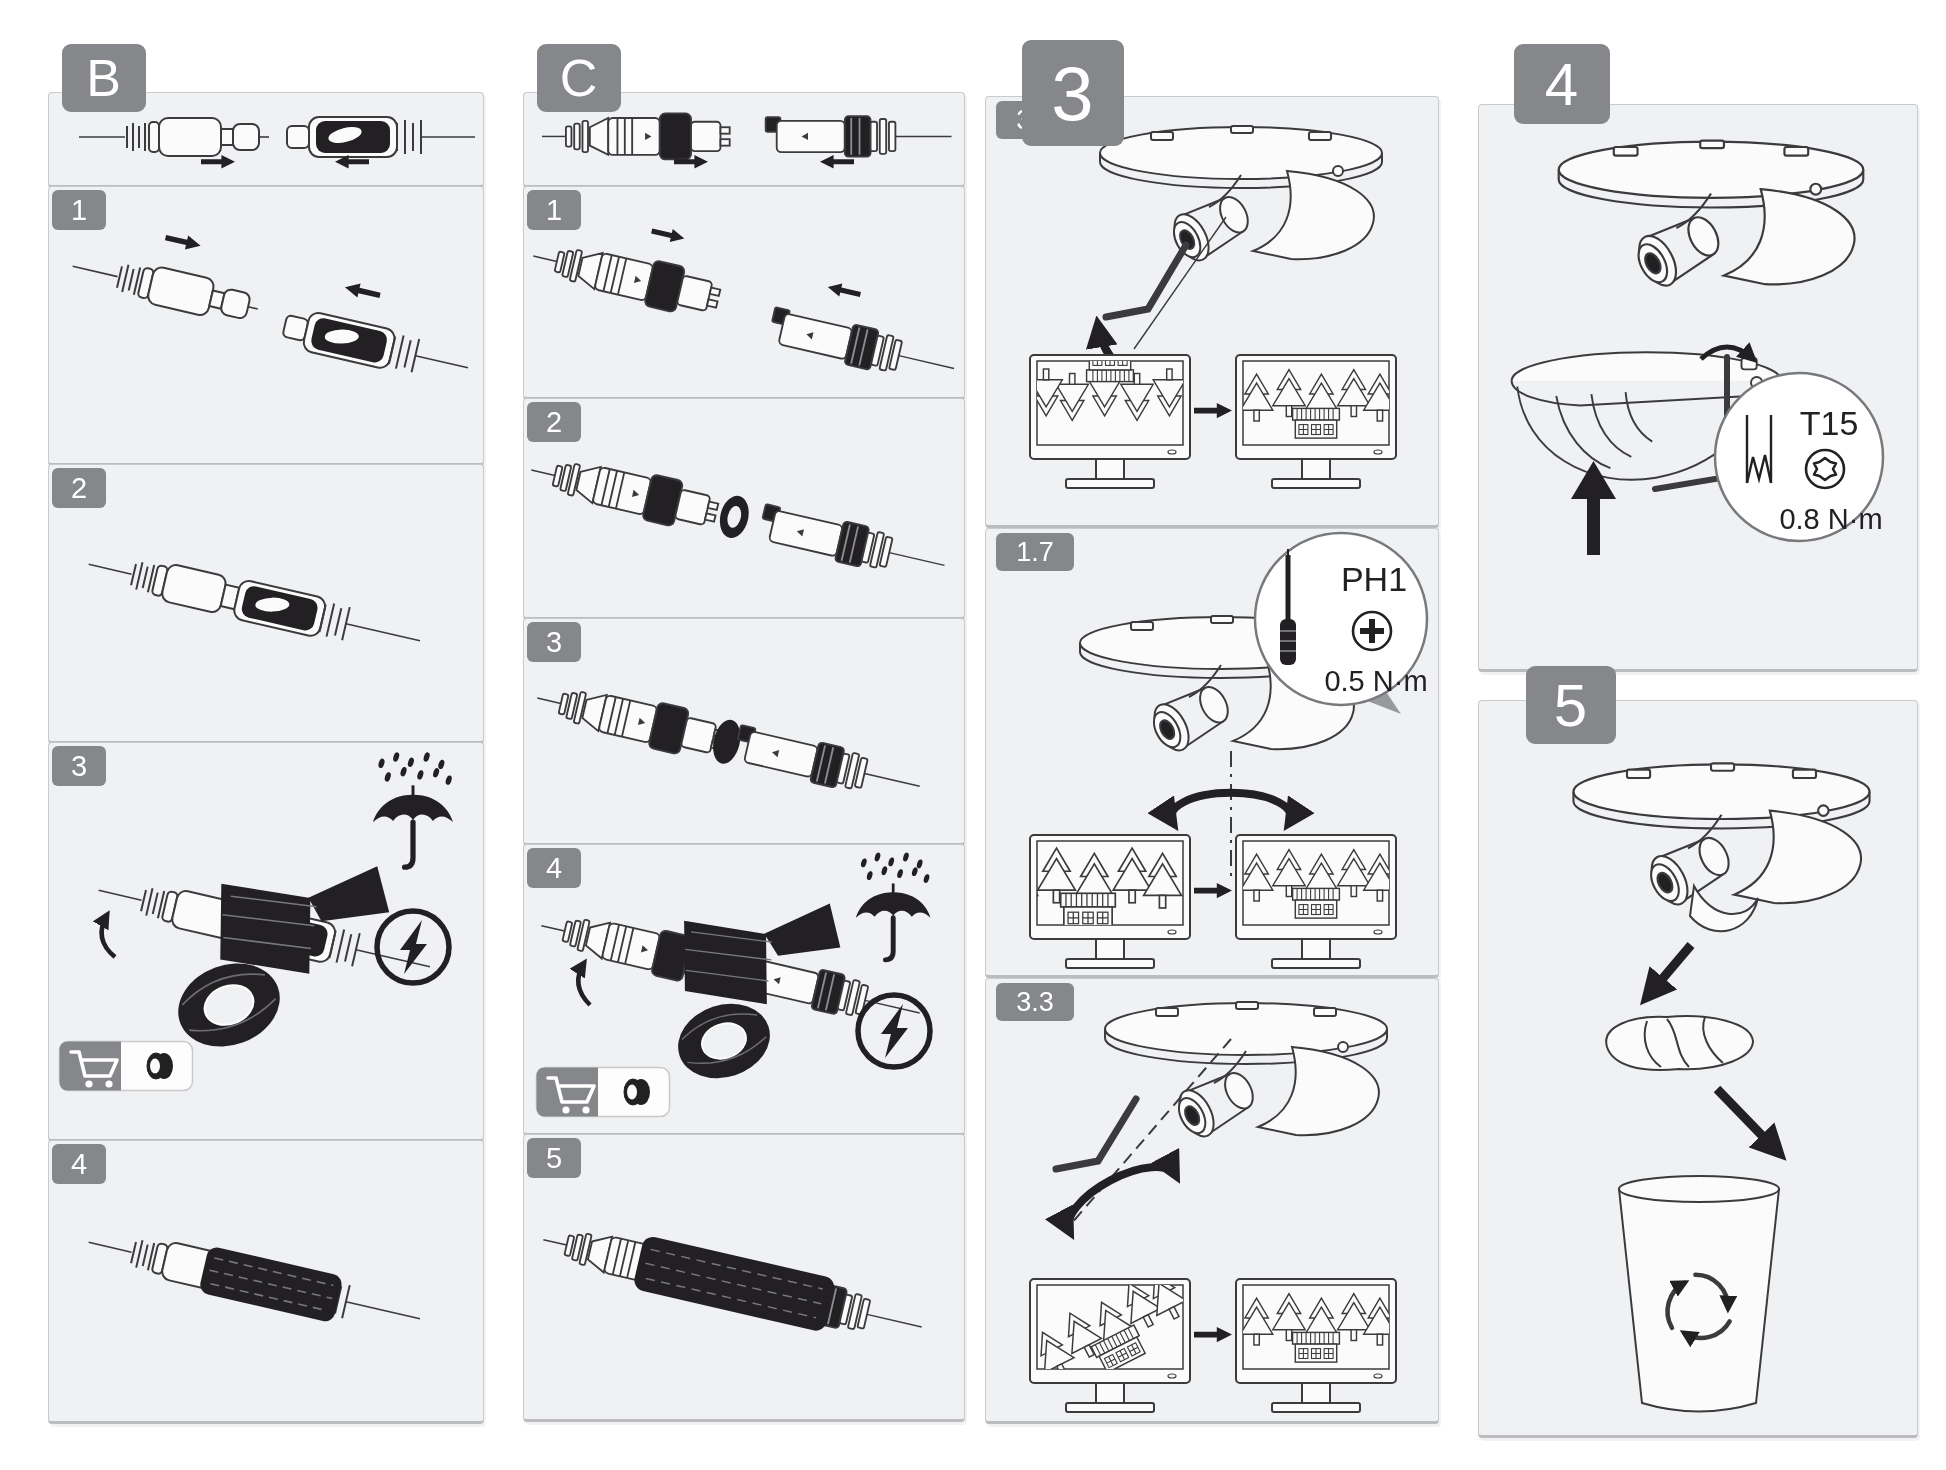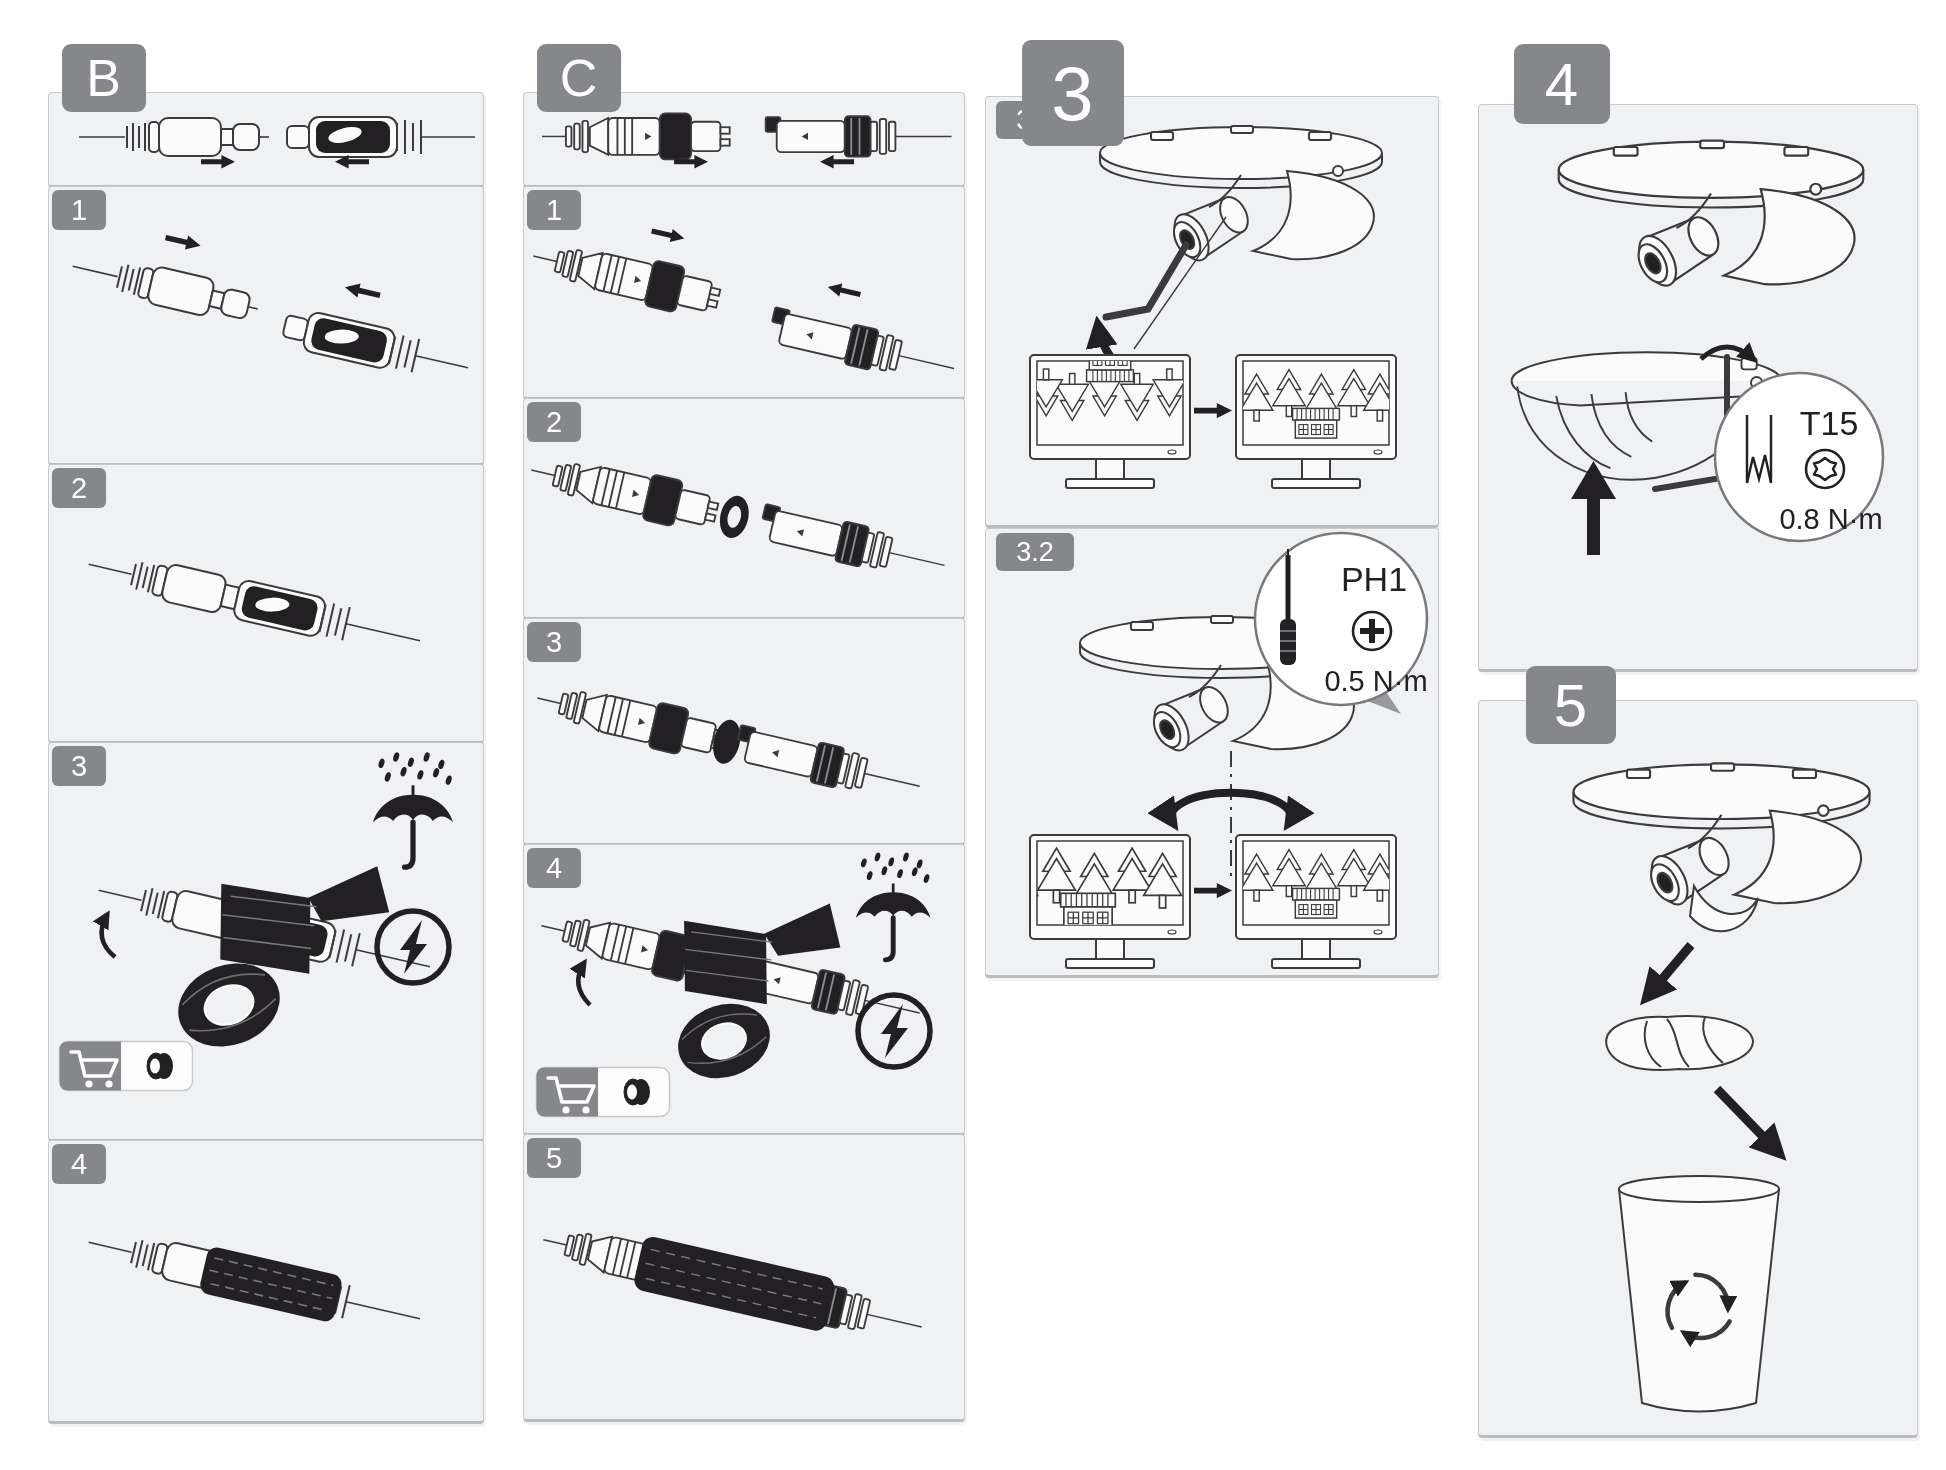--- a/index.html
+++ b/index.html
@@ -443,21 +443,21 @@
       <use href="#monitor"></use>
       <g clip-path="url(#scr)">
             <use href="#scene" transform="translate(8,12) scale(0.9)"></use>
           </g>
     </g>
   </svg>
 </div>
 
 <div class="panel" style="left:985px;top:528px;width:452px;height:446px">
   <div class="substepbadge">
-        <span>3.2</span>
+        <span>1.7</span>
       </div>
   <svg class="ill" width="452" height="446">
     <polygon points="268,128 305,22 415,185" fill="#97999c"></polygon>
     <use href="#sym-cam" transform="translate(85,80)"></use>
     <g>
       <circle cx="355" cy="90" r="86" fill="#ffffff" stroke="#77797c" stroke-width="2.5"></circle>
       <g transform="translate(302,82)">
         <line x1="0" y1="-62" x2="0" y2="-56" stroke="#232023" stroke-width="2"></line>
         <line x1="0" y1="-56" x2="0" y2="8" stroke="#232023" stroke-width="5"></line>
         <rect x="-8" y="8" width="16" height="46" rx="6" fill="#232023"></rect>
@@ -483,20 +483,46 @@
     <use href="#arr-r" transform="translate(208,354) scale(0.95)"></use>
     <g transform="translate(250,306)">
       <use href="#monitor"></use>
       <g clip-path="url(#scr)">
             <use href="#scene" transform="translate(8,12) scale(0.9)"></use>
           </g>
     </g>
   </svg>
 </div>
 
+<div class="panel" style="left:985px;top:978px;width:452px;height:442px">
+  <div class="substepbadge">
+        <span>3.3</span>
+      </div>
+  <svg class="ill" width="452" height="442">
+    <use href="#sym-cam" transform="translate(110,16)"></use>
+    <line x1="245" y1="60" x2="85" y2="245" stroke="#3b3b3e" stroke-width="2" stroke-dasharray="12 7"></line>
+    <path d="M150 120 L112 182 L70 190" stroke="#3b3b3e" stroke-width="7" fill="none" stroke-linecap="round"></path>
+    <g transform="translate(130,212) rotate(-28)">
+      <path d="M-60 14 A 60 26 0 1 1 60 14" stroke="#232023" stroke-width="8" fill="none" marker-start="url(#mA)" marker-end="url(#mA)"></path>
+    </g>
+    <g transform="translate(44,300)">
+      <use href="#monitor"></use>
+      <g clip-path="url(#scr)">
+            <use href="#scene" transform="translate(80,52) rotate(-27) scale(0.92) translate(-80,-40)"></use>
+          </g>
+    </g>
+    <use href="#arr-r" transform="translate(208,348) scale(0.95)"></use>
+    <g transform="translate(250,300)">
+      <use href="#monitor"></use>
+      <g clip-path="url(#scr)">
+            <use href="#scene" transform="translate(8,12) scale(0.9)"></use>
+          </g>
+    </g>
+  </svg>
+</div>
 
 <div class="badge" style="left:1514px;top:44px;width:96px;height:80px;font-size:60px">
   <span>4</span>
 </div>
 
 <div class="panel" style="left:1478px;top:104px;width:438px;height:564px">
   <svg class="ill" width="438" height="564">
     <use href="#sym-cam" transform="translate(70,28) scale(1.08)"></use>
     <polygon points="288,262 330,300 306,420" fill="#97999c"></polygon>
     <use href="#dome-cover" transform="translate(25,215) scale(0.95)"></use>

